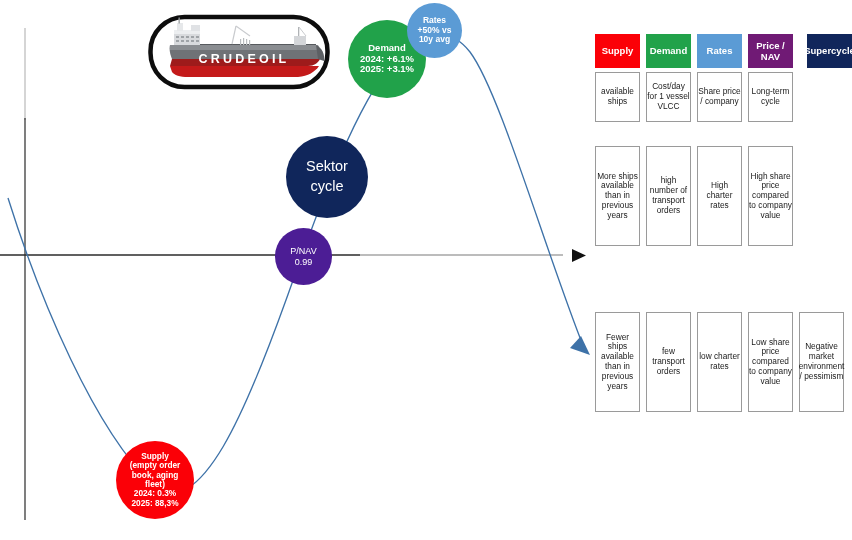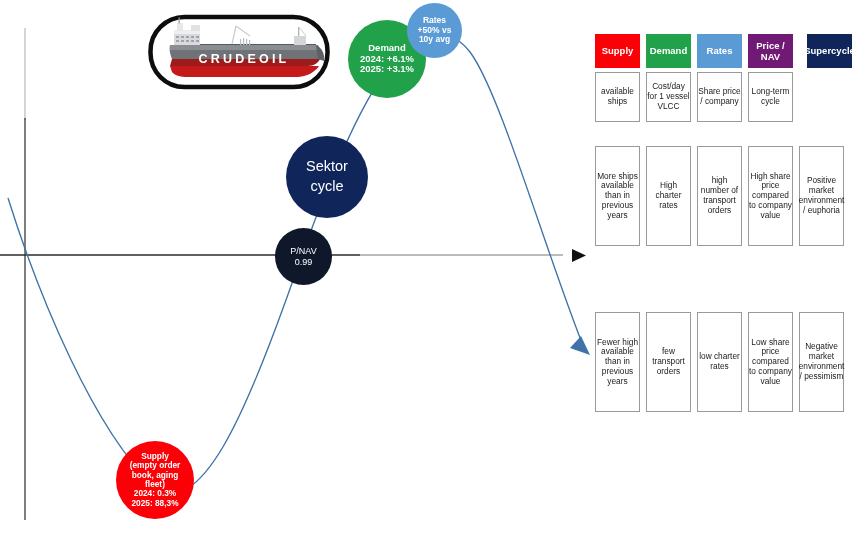--- a/index.html
+++ b/index.html
@@ -74,21 +74,21 @@
     left: 286px; top: 136px;
     width: 82px; height: 82px;
     background: #10265B;
     font-size: 14.5px;
     line-height: 1.35;
     z-index: 3;
   }
   #bubble-pnav {
     left: 275px; top: 228px;
     width: 57px; height: 57px;
-    background: #0f172a;
+    background: #4c1d95;
     font-size: 9px;
     z-index: 3;
   }
   #bubble-supply {
     left: 116px; top: 441px;
     width: 78px; height: 78px;
     background: #FB0007;
     font-size: 8.3px;
     font-weight: bold;
     z-index: 3;
@@ -281,28 +281,27 @@
 
     <div class="lg-row" id="row-def">
       <div class="lg-cell">available ships</div>
       <div class="lg-cell">Cost/day for 1 vessel VLCC</div>
       <div class="lg-cell">Share price / company</div>
       <div class="lg-cell">Long-term cycle</div>
     </div>
 
     <div class="lg-row" id="row-high">
       <div class="lg-cell">More ships available than in previous years</div>
+      <div class="lg-cell">high number of transport orders</div>
       <div class="lg-cell">High charter rates</div>
-      <div class="lg-cell">high number of transport orders</div>
       <div class="lg-cell">High share price compared to company value</div>
-      <div class="lg-cell">Positive market environment / euphoria</div>
     </div>
 
     <div class="lg-row" id="row-low">
-      <div class="lg-cell">Fewer high available than in previous years</div>
+      <div class="lg-cell">Fewer ships available than in previous years</div>
       <div class="lg-cell">few transport orders</div>
       <div class="lg-cell">low charter rates</div>
       <div class="lg-cell">Low share price compared to company value</div>
       <div class="lg-cell">Negative market environment / pessimism</div>
     </div>
 
   </div>
 </div>
 
 </body></html>

